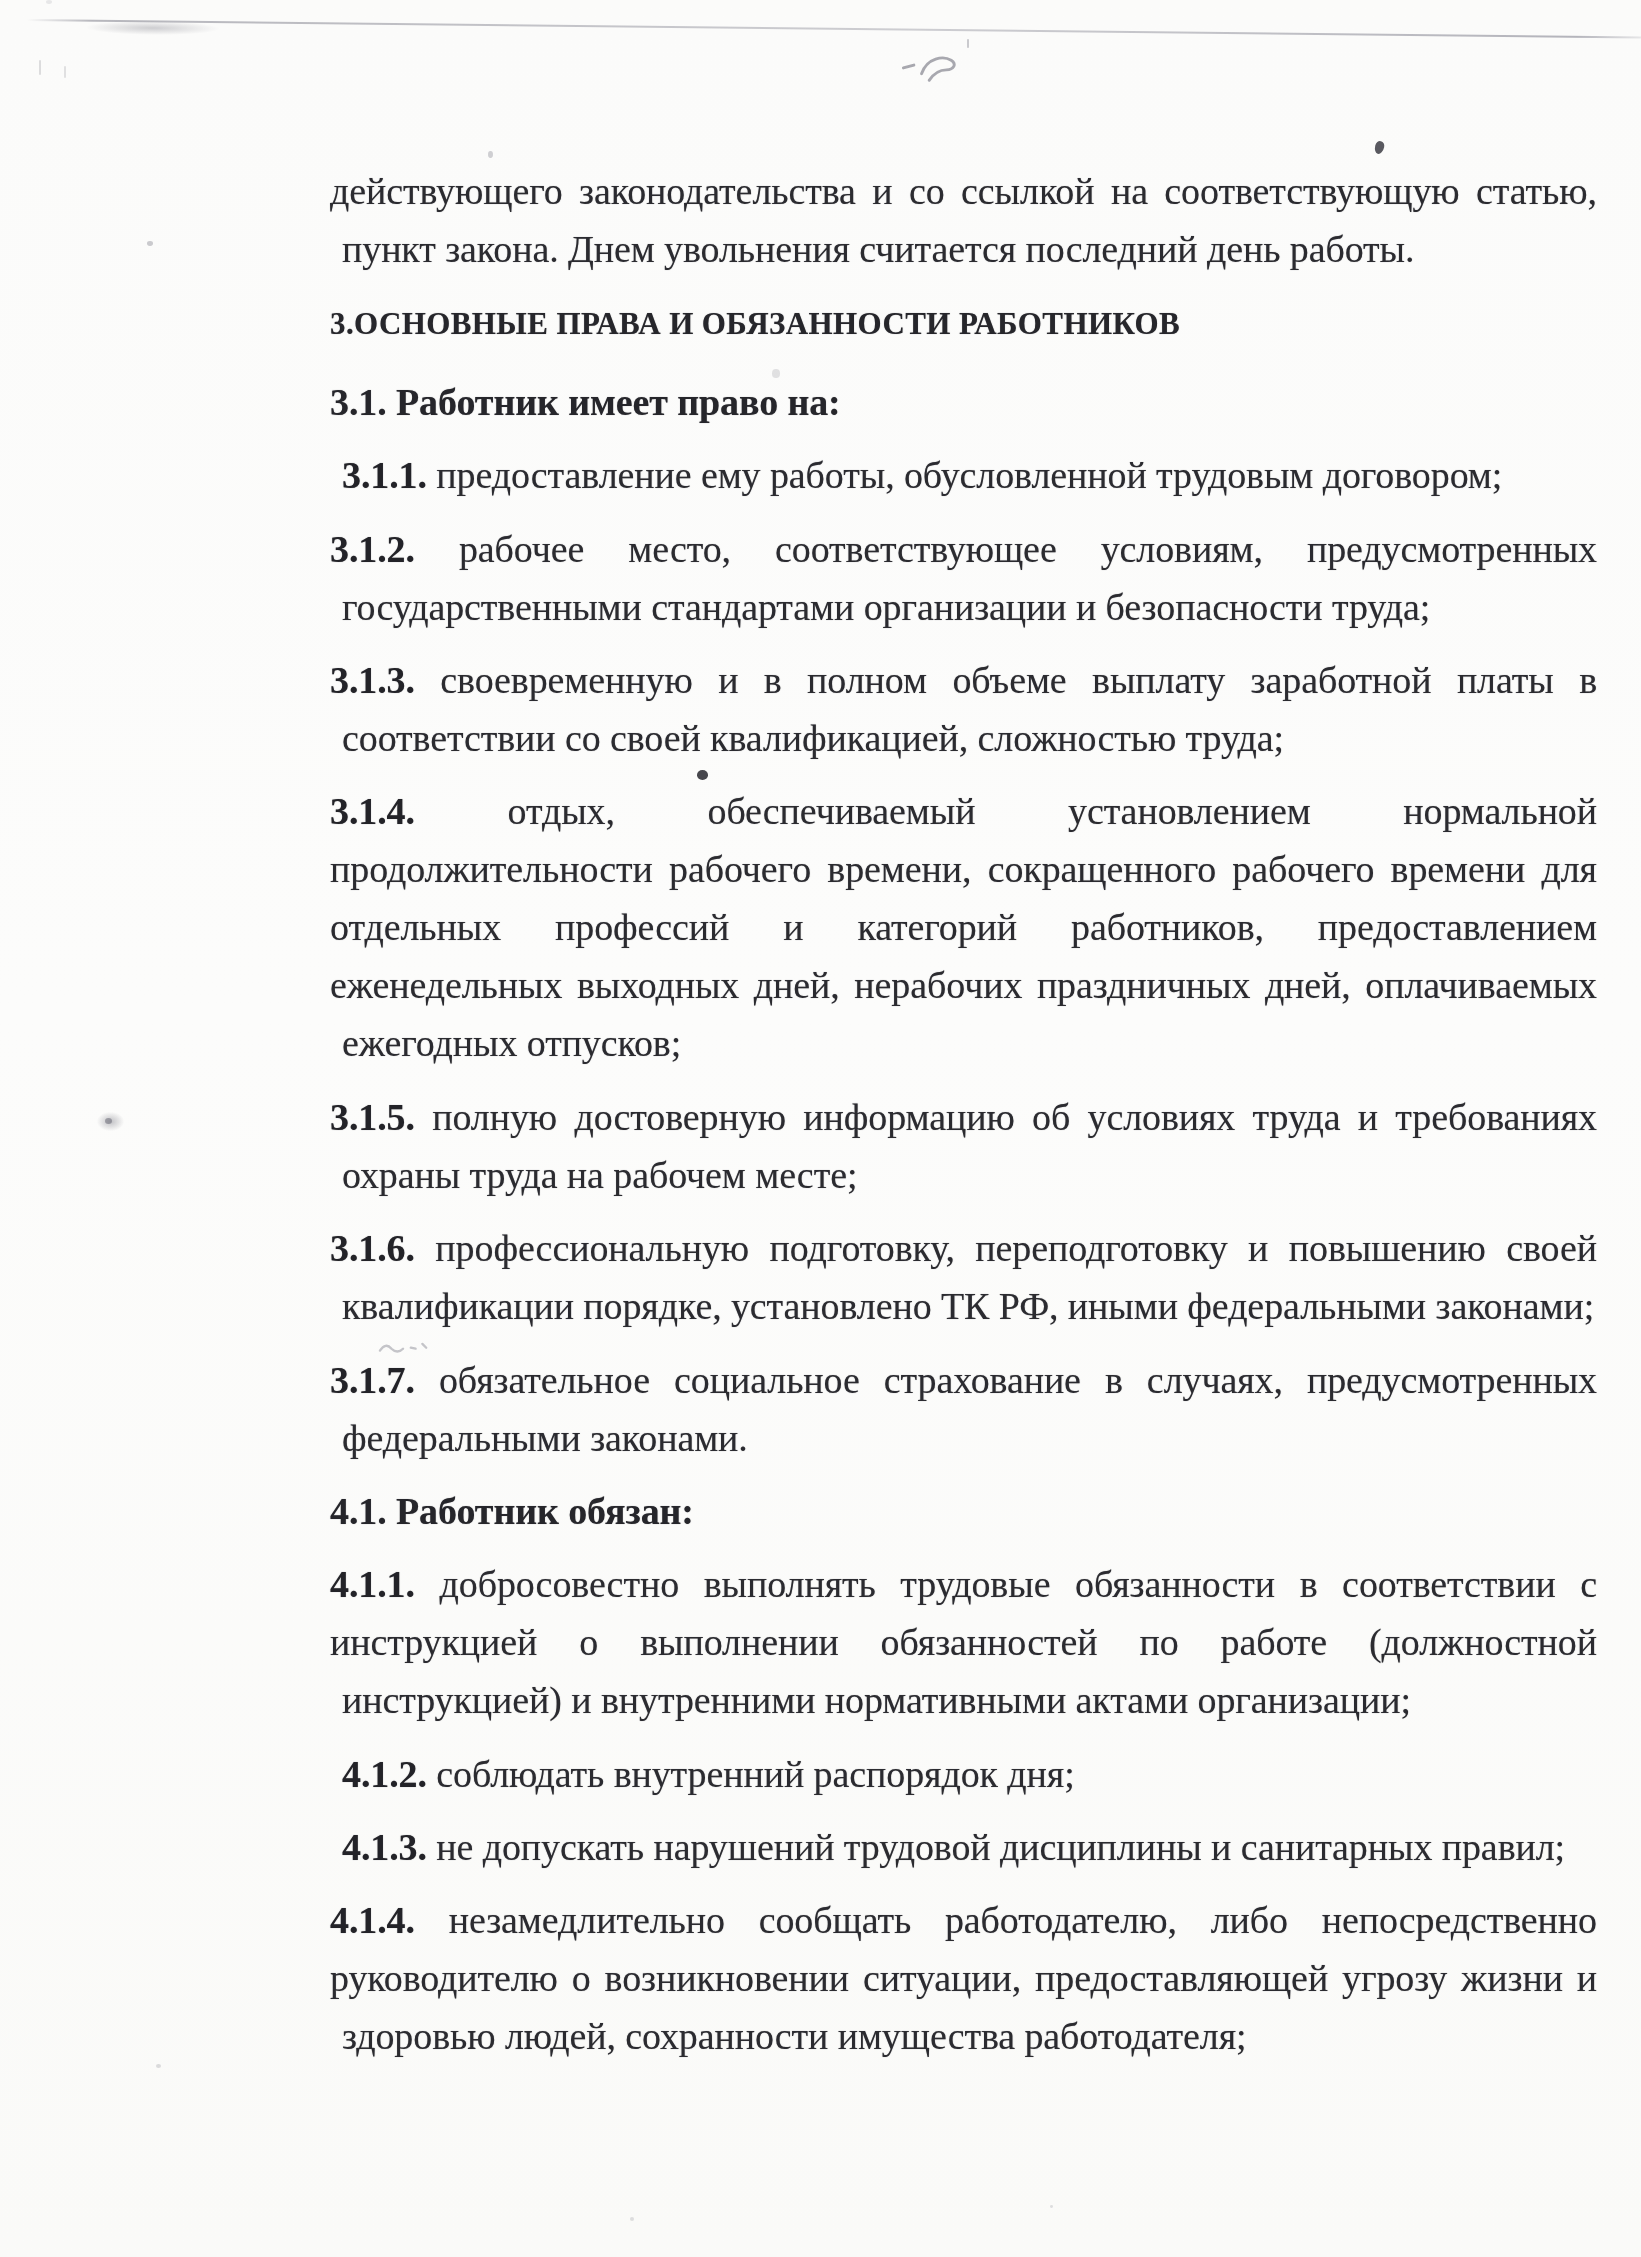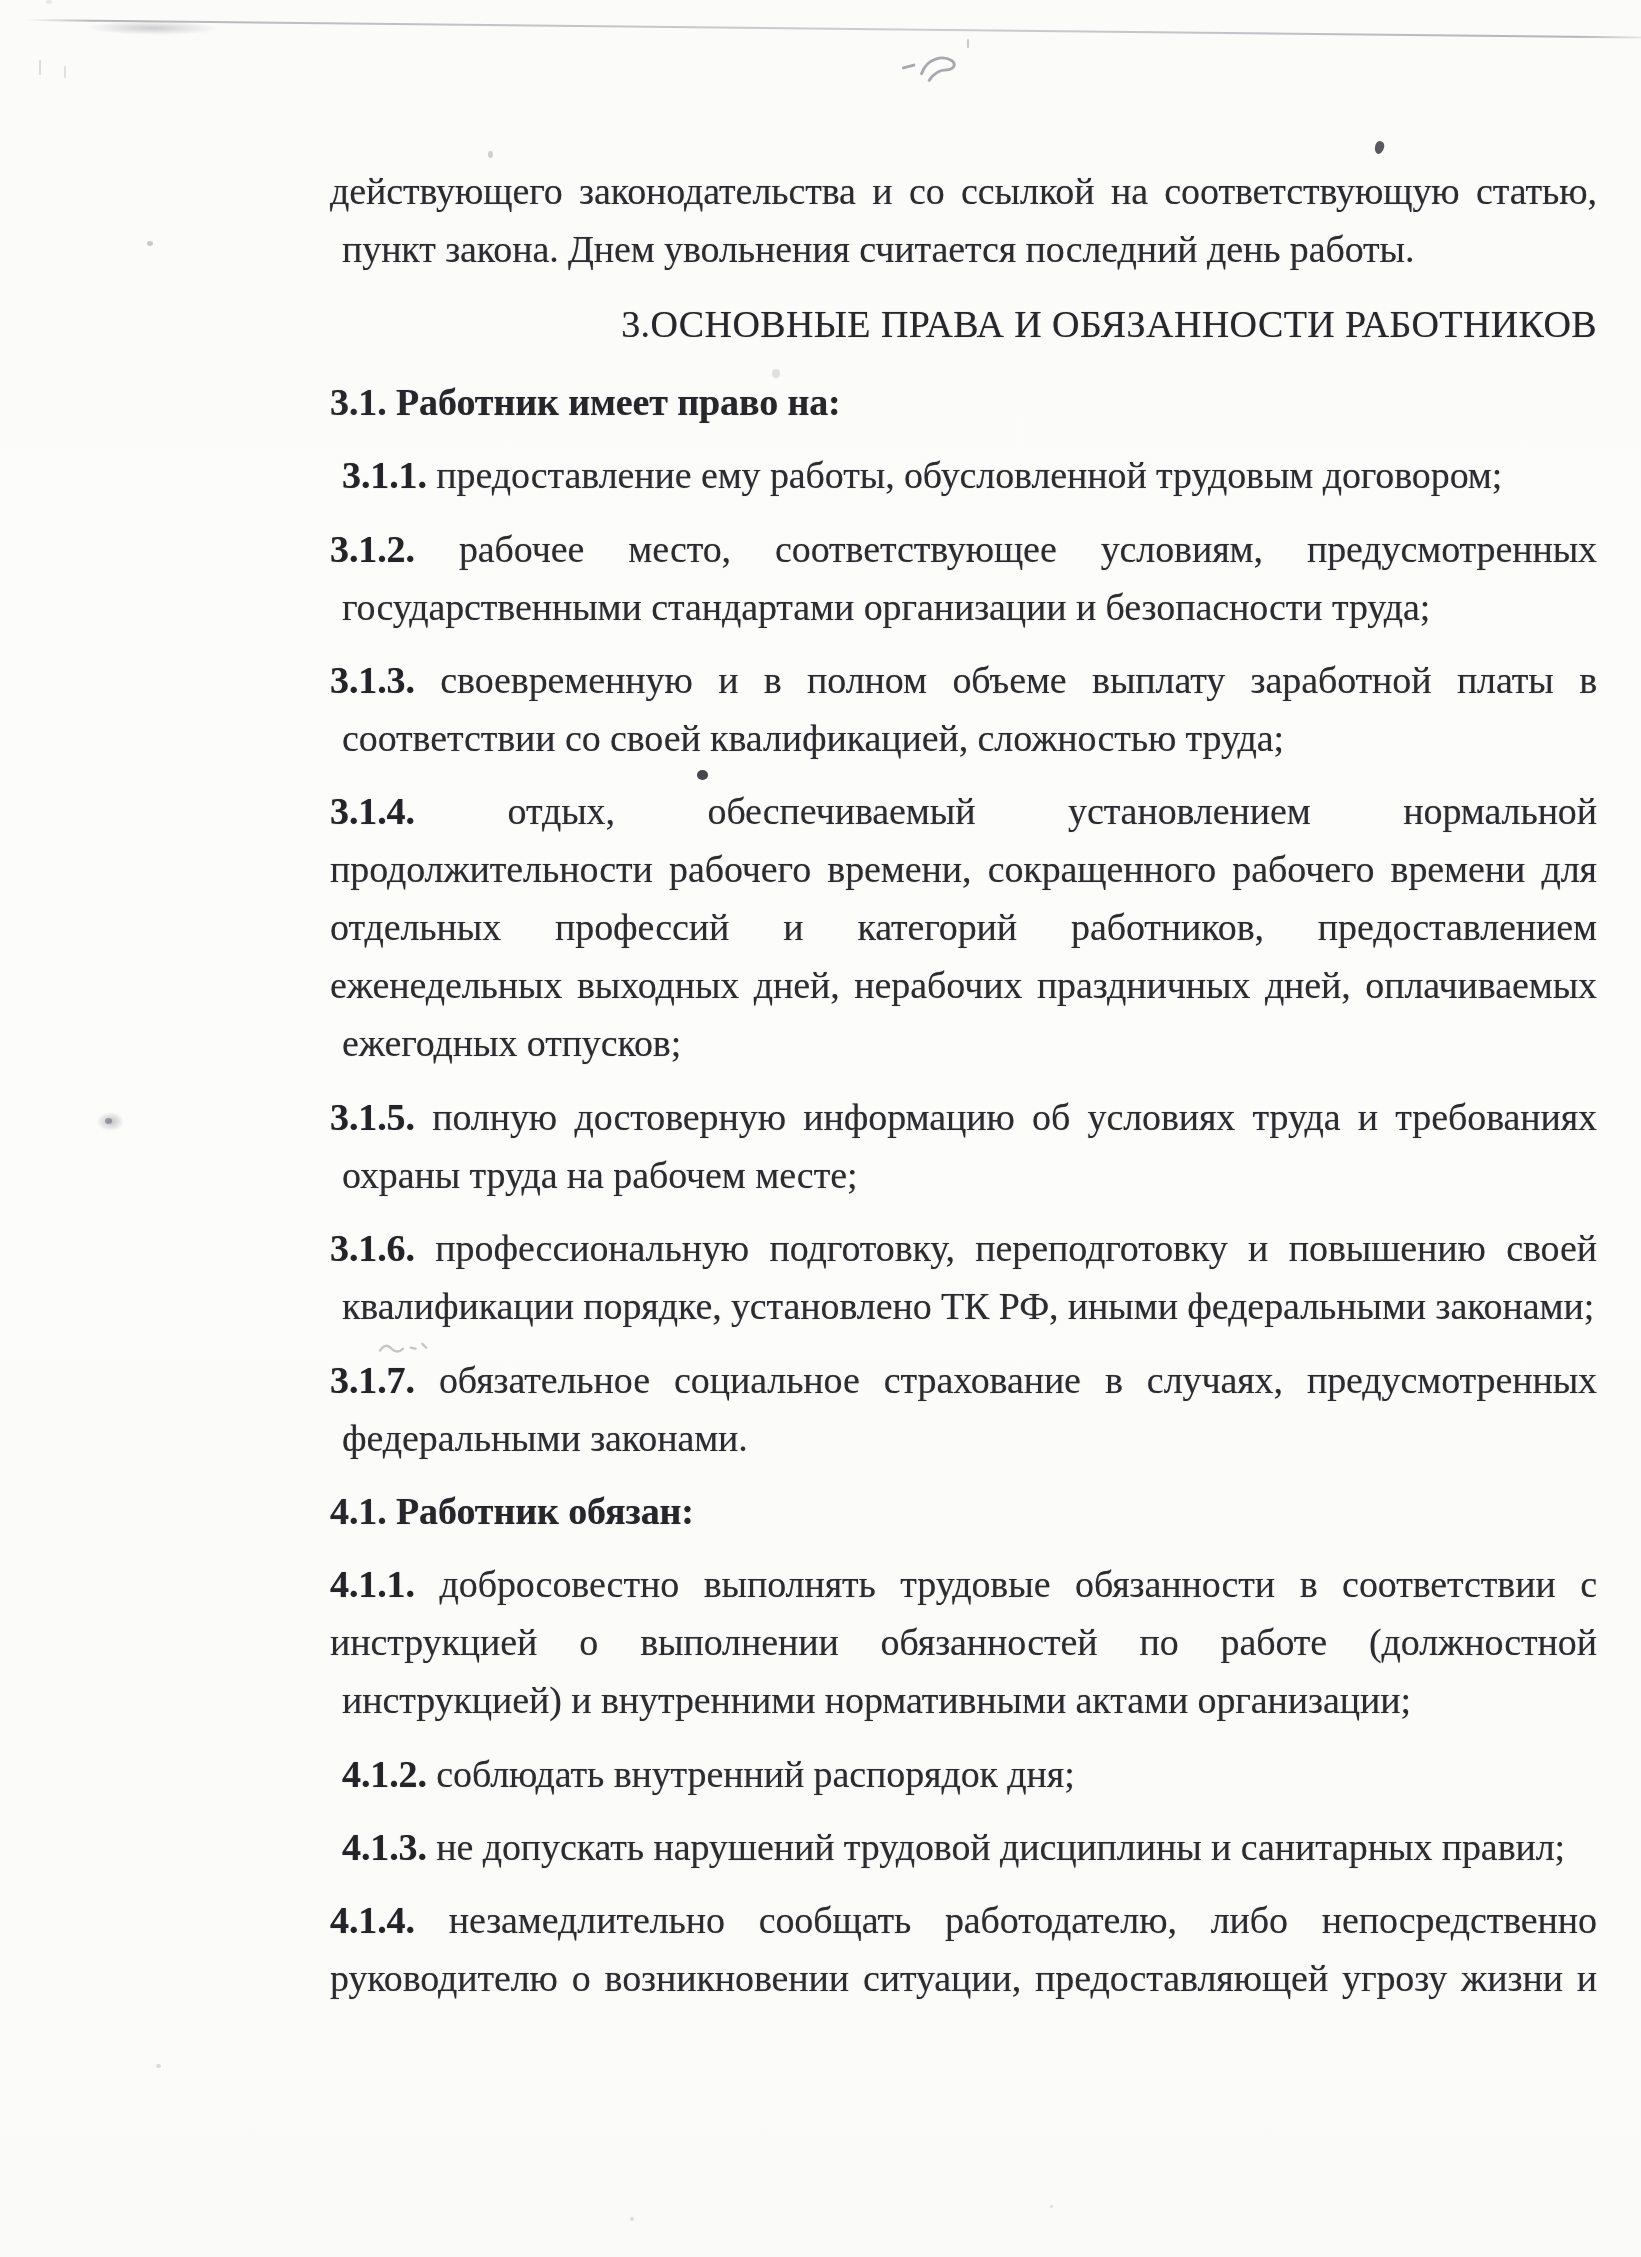--- a/index.html
+++ b/index.html
@@ -27,24 +27,24 @@
     line-height: 58px;
     letter-spacing: -0.1px;
     color: #2b2b30;
     text-shadow: 0 0 1px rgba(40,40,46,0.45);
   }
   .para { margin: 0 0 15.4px 0; }
   .tline { text-align: justify; text-align-last: justify; }
   .tline.last { text-align-last: left; margin-left: 12px; }
   .num { font-weight: bold; color: #232328; }
   .heading {
-    font-weight: normal;
-    font-size: 38px;
+    font-weight: bold;
+    font-size: 31px;
     line-height: 62px;
-    text-align: right;
+    text-align: left;
     letter-spacing: 0.4px;
     margin: 5.8px 0 17.4px 0;
     color: #26262b;
   }
   .section-title {
     font-weight: bold;
     margin: 0 0 15.4px 0;
     color: #26262b;
   }
   .gap-before { }
@@ -157,18 +157,19 @@
         </div>
         <div class="para">
           <div class="tline last"><b class="num">4.1.2.</b> соблюдать внутренний распорядок дня;</div>
         </div>
         <div class="para">
           <div class="tline last"><b class="num">4.1.3.</b> не допускать нарушений трудовой дисциплины и санитарных правил;</div>
         </div>
         <div class="para">
           <div class="tline"><b class="num">4.1.4.</b> незамедлительно сообщать работодателю, либо непосредственно</div>
           <div class="tline">руководителю о возникновении ситуации, предоставляющей угрозу жизни и</div>
+          <div class="tline last">здоровью людей, сохранности имущества работодателя;</div>
         </div>
       </div>
   </div>
 
 </div>
 
 
 </body></html>

